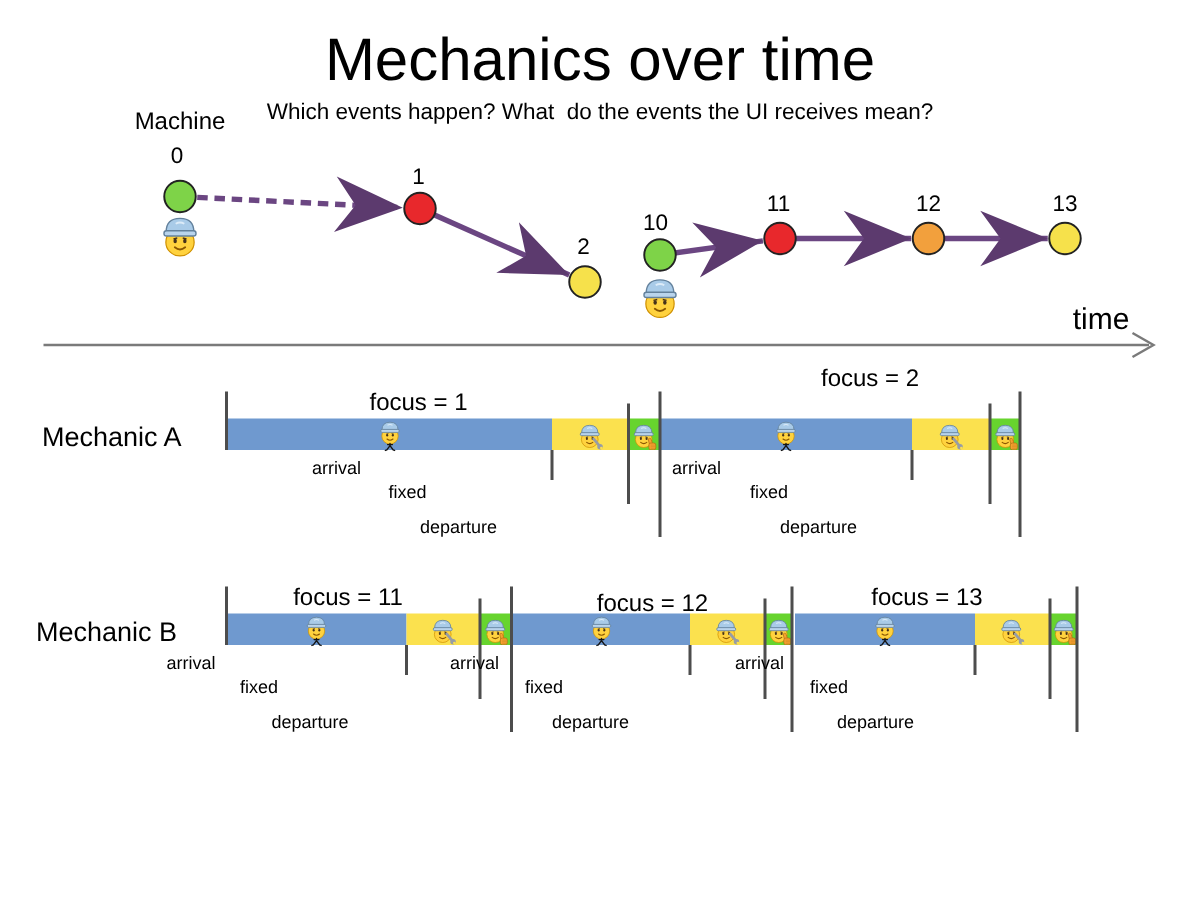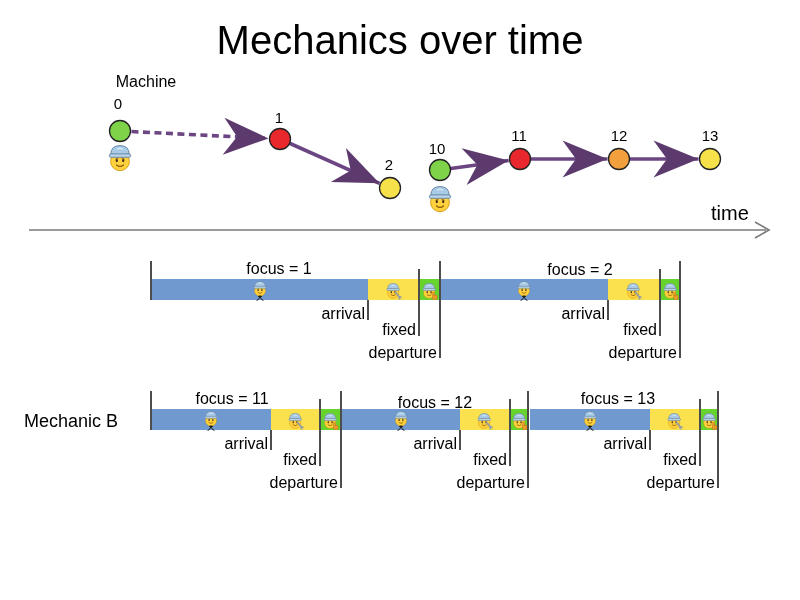--- a/index.html
+++ b/index.html
@@ -1,37 +1,38 @@
 <!DOCTYPE html>
 <html><head>
 <meta charset="utf-8">
 <style>
   html,body{margin:0;padding:0;background:#fff;}
   .slide{position:relative;width:800px;height:600px;background:#ffffff;
          font-family:"Liberation Sans",sans-serif;color:#000;overflow:hidden;}
   .abs{position:absolute;}
   .title{left:0;right:0;top:20px;text-align:center;font-size:40px;line-height:1.0;}
   .subtitle{left:0;right:0;top:66px;text-align:center;font-size:15px;white-space:pre;}
-  .machine-label{left:88px;top:73px;width:64px;text-align:center;font-size:16px;margin-left:26px;}
-  .time-label{left:711px;top:202px;width:46px;text-align:left;font-size:20px;}
+  .machine-label{left:88px;top:73px;width:64px;text-align:center;font-size:16px;}
+  .time-label{left:711px;top:202px;width:46px;text-align:center;font-size:20px;}
   #top-diagram{position:absolute;left:0;top:0;width:800px;height:600px;pointer-events:none;}
   #top-diagram text{font-family:"Liberation Sans",sans-serif;fill:#000;}
   #timeline-layer{position:absolute;left:0;top:0;width:800px;height:600px;}
   .row-label{font-size:18px;white-space:nowrap;}
   .bar{height:21px;}
   .focus-label{text-align:center;font-size:16px;}
-  .evt-label{text-align:right;font-size:16px;white-space:nowrap;}
+  .evt-label{text-align:left;font-size:12px;white-space:nowrap;}
   .tick{width:2px;background:#4d4d4d;}
   .bar-icon{position:absolute;}
 </style>
 </head>
 <body>
 
 <div class="slide">
   <div class="abs title">Mechanics over time</div>
+  <div class="abs subtitle">Which events happen? What  do the events the UI receives mean?</div>
   <div class="abs machine-label">Machine</div>
   <svg id="top-diagram">
       <line x1="29" y1="230" x2="766" y2="230" stroke="#7a7a7a" stroke-width="1.7"></line>
       <path d="M 755 222 L 769 230 L 755 238" fill="none" stroke="#7a7a7a" stroke-width="1.6"></path>
       <line x1="120" y1="131" x2="268.51434810290476" y2="138.42571740514524" stroke="#6b4682" stroke-width="3.6" stroke-dasharray="7 4.5"></line>
       <path d="M0 0 L-45 -18.5 L-31.5 0 L-45 18.5 Z" transform="translate(268.51434810290476 138.42571740514524) rotate(2.86)" fill="#5c3a6e"></path>
       <line x1="280" y1="139" x2="379.4951090298763" y2="183.320548567854" stroke="#6b4682" stroke-width="3.6"></line>
       <path d="M0 0 L-45 -18.5 L-31.5 0 L-45 18.5 Z" transform="translate(379.4951090298763 183.320548567854) rotate(24.01)" fill="#5c3a6e"></path>
       <circle cx="120" cy="131" r="10.5" fill="#7ed348" stroke="#222222" stroke-width="1.3"></circle>
       <text x="118" y="108.5" text-anchor="middle" font-size="15">0</text>
@@ -69,20 +70,21 @@
         <rect x="2.7" y="12.4" width="18.6" height="3" rx="1.5" fill="#b9d4ec" stroke="#63819c" stroke-width="0.8"></rect>
         <path d="M9.5 8.3 Q12 6.8 14.5 8.3" stroke="#dcebf8" stroke-width="1.1" fill="none"></path>
         <ellipse cx="9.2" cy="18.3" rx="1" ry="1.3" fill="#46321a"></ellipse>
         <ellipse cx="14.8" cy="18.3" rx="1" ry="1.3" fill="#46321a"></ellipse>
         <path d="M8.2 17.1 L10.4 16.6 M13.6 16.6 L15.8 17.1" stroke="#46321a" stroke-width="0.8" fill="none"></path>
         <path d="M9 22 Q12 24.4 15 22" stroke="#8a5700" stroke-width="1.1" fill="none" stroke-linecap="round"></path>
       </g>
     </svg>
   <div class="abs time-label">time</div>
   <div id="timeline-layer">
+      <div class="abs row-label" style="left: 28px; top: 281px;">Mechanic A</div>
       <div class="abs bar" style="left: 151px; top: 279px; width: 217px; background: rgb(111, 153, 207);"></div>
       <div class="abs bar" style="left: 368px; top: 279px; width: 51px; background: rgb(251, 225, 78);"></div>
       <div class="abs bar" style="left: 419px; top: 279px; width: 21px; background: rgb(103, 212, 46);"></div>
       <svg class="bar-icon" style="left:251.5px;top:278px" width="16" height="22.7" viewBox="0 0 24 34">
         <ellipse cx="12" cy="19" rx="8.2" ry="8" fill="#ffd23e" stroke="#cf9000" stroke-width="0.7"></ellipse>
         <path d="M4 13 Q4 5.2 12 5.2 Q20 5.2 20 13 Z" fill="#a9cbe8" stroke="#63819c" stroke-width="0.8"></path>
         <rect x="2.7" y="12.4" width="18.6" height="3" rx="1.5" fill="#b9d4ec" stroke="#63819c" stroke-width="0.8"></rect>
         <path d="M9.5 8.3 Q12 6.8 14.5 8.3" stroke="#dcebf8" stroke-width="1.1" fill="none"></path>
         <ellipse cx="9.2" cy="18.3" rx="1" ry="1.3" fill="#46321a"></ellipse>
         <ellipse cx="14.8" cy="18.3" rx="1" ry="1.3" fill="#46321a"></ellipse>
@@ -168,21 +170,21 @@
       <div class="abs tick" style="left: 367px; top: 300px; height: 20px;"></div>
       <div class="abs tick" style="left: 418px; top: 269px; height: 67px;"></div>
       <div class="abs tick" style="left: 439px; top: 261px; height: 97px;"></div>
       <div class="abs focus-label" style="left: 151px; top: 260px; width: 256px;">focus = 1</div>
       <div class="abs evt-label" style="left: 208px; top: 305px; width: 157px;">arrival</div>
       <div class="abs evt-label" style="left: 259px; top: 321px; width: 157px;">fixed</div>
       <div class="abs evt-label" style="left: 280px; top: 344px; width: 157px;">departure</div>
       <div class="abs tick" style="left: 607px; top: 300px; height: 20px;"></div>
       <div class="abs tick" style="left: 659px; top: 269px; height: 67px;"></div>
       <div class="abs tick" style="left: 679px; top: 261px; height: 97px;"></div>
-      <div class="abs focus-label" style="left: 440px; top: 261px; width: 280px;">focus = 2</div>
+      <div class="abs focus-label" style="left: 440px; top: 244px; width: 280px;">focus = 2</div>
       <div class="abs evt-label" style="left: 448px; top: 305px; width: 157px;">arrival</div>
       <div class="abs evt-label" style="left: 500px; top: 321px; width: 157px;">fixed</div>
       <div class="abs evt-label" style="left: 520px; top: 344px; width: 157px;">departure</div>
       <div class="abs row-label" style="left: 24px; top: 411px;">Mechanic B</div>
       <div class="abs bar" style="left: 151px; top: 409px; width: 120px; background: rgb(111, 153, 207);"></div>
       <div class="abs bar" style="left: 271px; top: 409px; width: 49px; background: rgb(251, 225, 78);"></div>
       <div class="abs bar" style="left: 320px; top: 409px; width: 21px; background: rgb(103, 212, 46);"></div>
       <svg class="bar-icon" style="left:203px;top:408px" width="16" height="22.7" viewBox="0 0 24 34">
         <ellipse cx="12" cy="19" rx="8.2" ry="8" fill="#ffd23e" stroke="#cf9000" stroke-width="0.7"></ellipse>
         <path d="M4 13 Q4 5.2 12 5.2 Q20 5.2 20 13 Z" fill="#a9cbe8" stroke="#63819c" stroke-width="0.8"></path>

